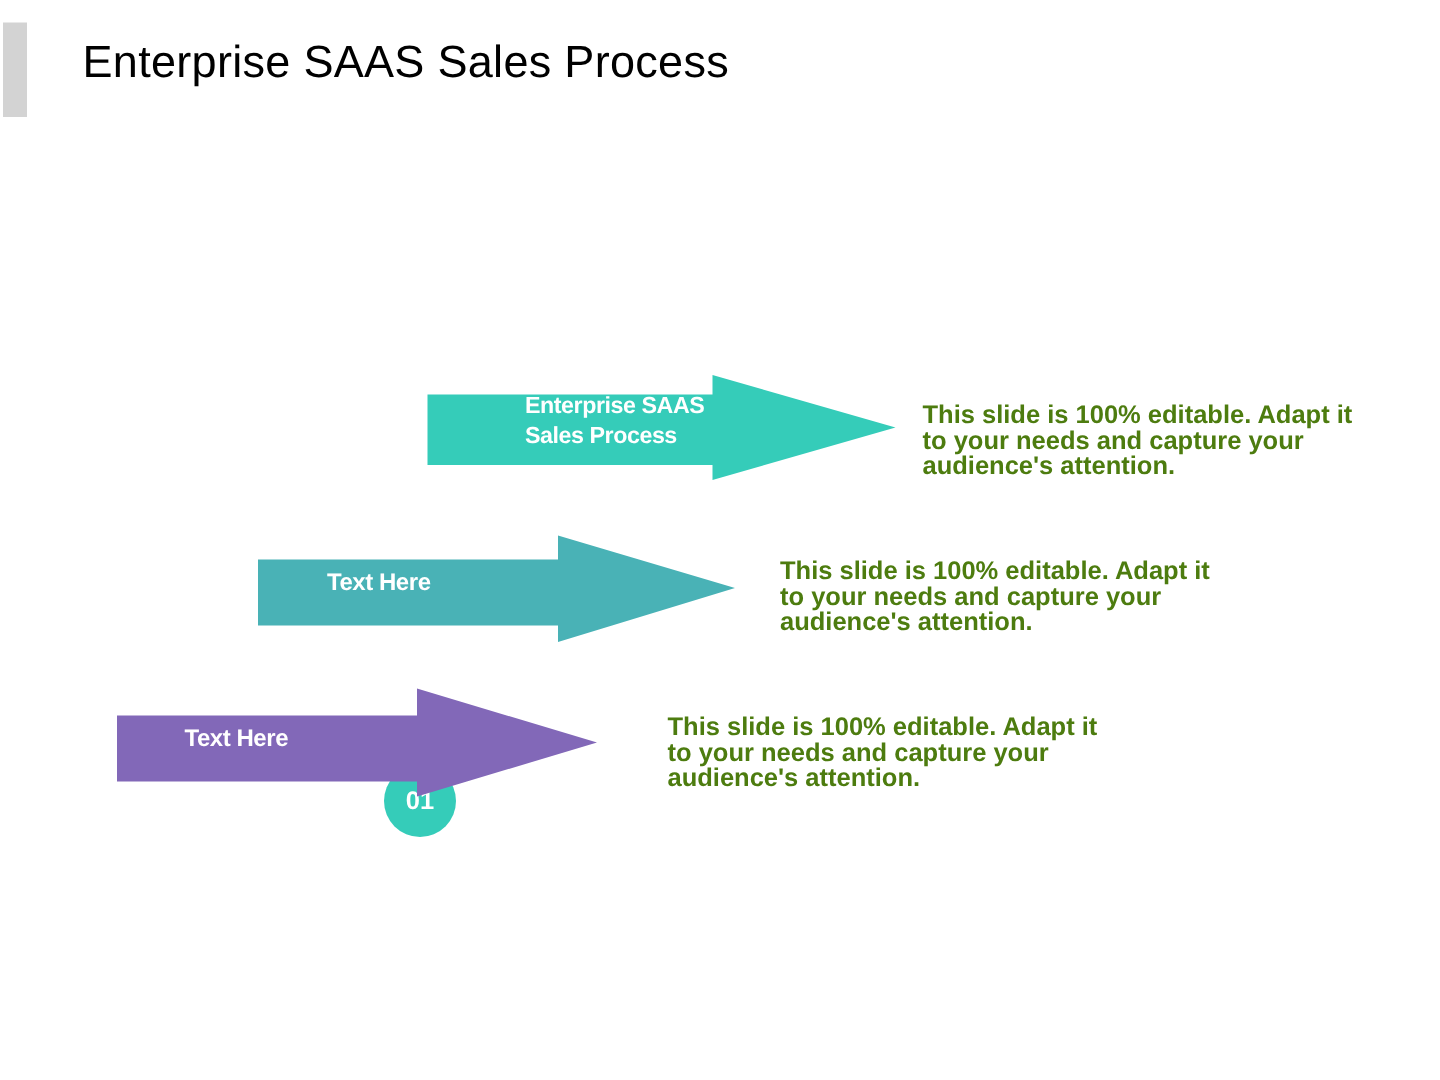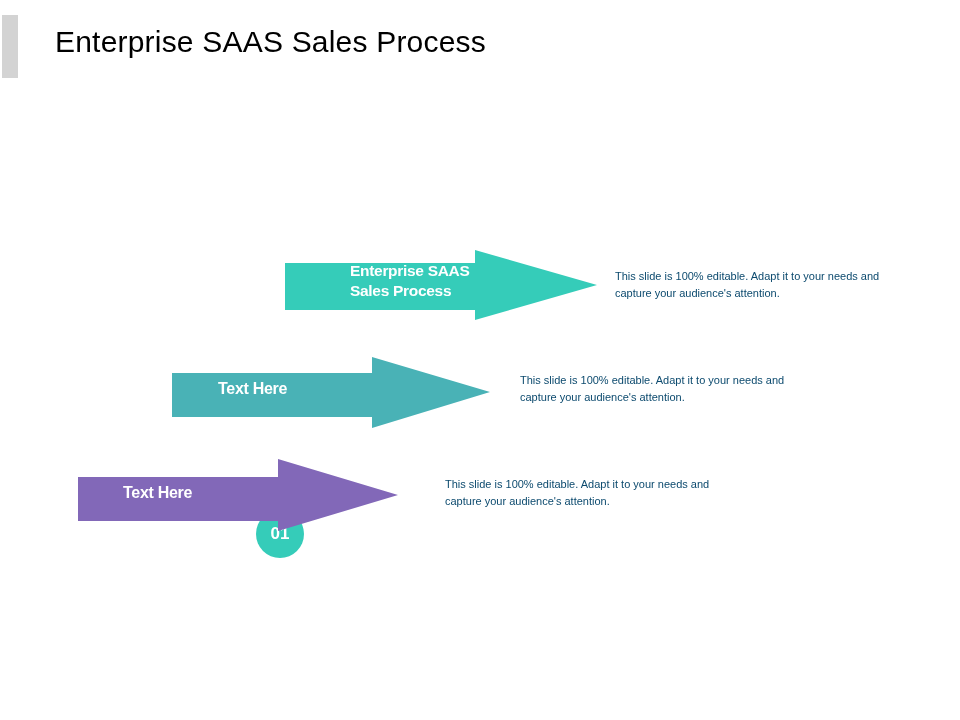--- a/index.html
+++ b/index.html
@@ -80,24 +80,24 @@
 
   .arrow-label {
     position: absolute;
     color: #ffffff;
     font-weight: bold;
     letter-spacing: -0.3px;
   }
 
   .desc {
     position: absolute;
-    color: #0c4a6e;
-    font-size: 11px;
+    color: #4d7c0f;
+    font-size: 17px;
     line-height: 17px;
-    font-weight: 400;
+    font-weight: 700;
   }
 
   
   #row-1 { left: 0px; top: 250px; }
   #row-1 .badge { left: 252px; top: 256px; width: 56px; height: 56px; padding: 4px; }
   #row-1 .badge-inner { width: 48px; height: 48px; background: #35ccb9; font-size: 17px; }
   #row-1 .arrow-label { left: 350px; top: 11px; font-size: 15.5px; line-height: 20px; width: 135px; }
   #row-1 .desc { left: 615px; top: 18px; width: 300px; }
 
   

